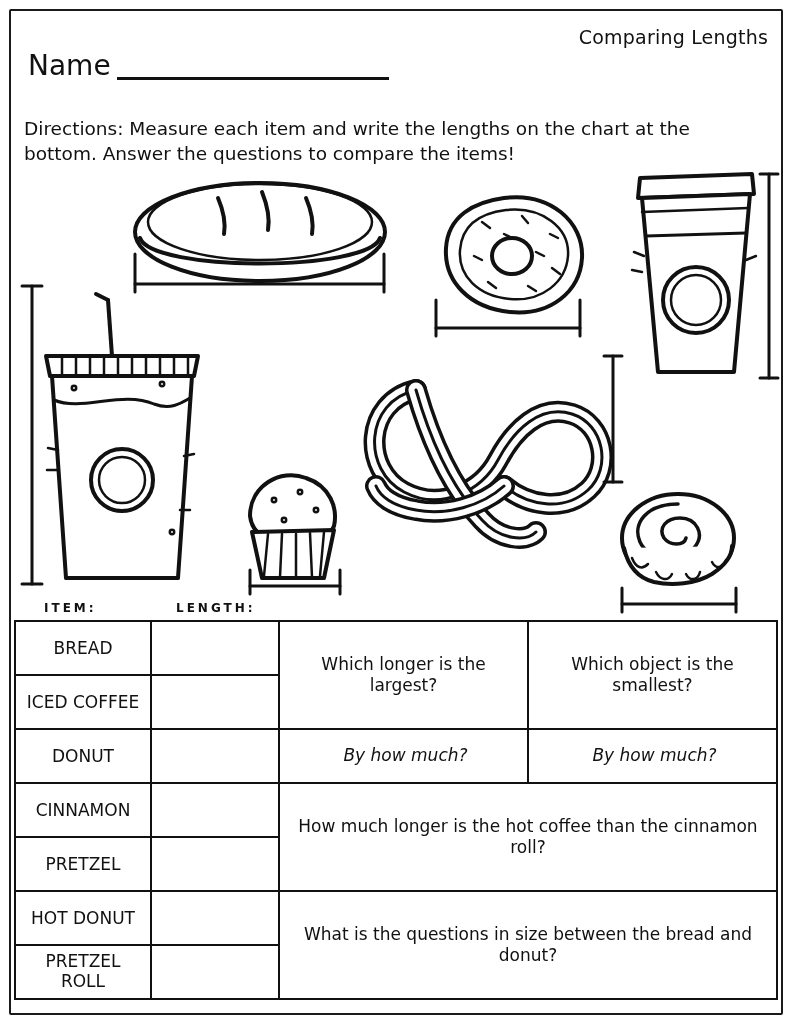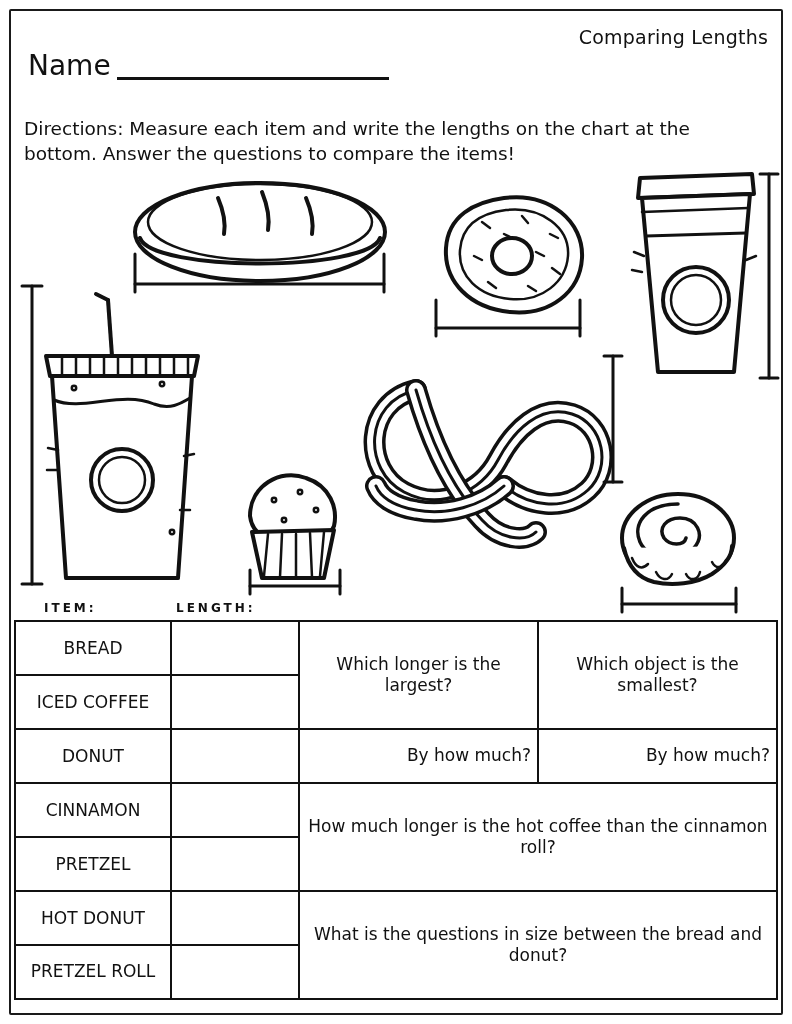--- a/index.html
+++ b/index.html
@@ -110,30 +110,31 @@
     table-layout: fixed;
   }
   .chart td {
     border: 2px solid #111;
     font-size: 17px;
     text-align: center;
     vertical-align: middle;
     padding: 4px 6px;
     box-sizing: border-box;
   }
-  td.item-cell { width: 156px; height: 54px; }
+  td.item-cell { width: 136px; height: 54px; }
   td.len-cell  { width: 128px; }
   td.q-cell {
     text-align: center;
     font-size: 17px;
     line-height: 1.25;
   }
   td.q-left {
-    text-align: right;
+    text-align: center;
     padding-left: 10px;
+    font-style: italic;
   }
   .small-roll { line-height: 1.15; }
 </style>
 </head>
 <body>
 
 <div class="page">
 
   <div class="page-border"></div>
 

